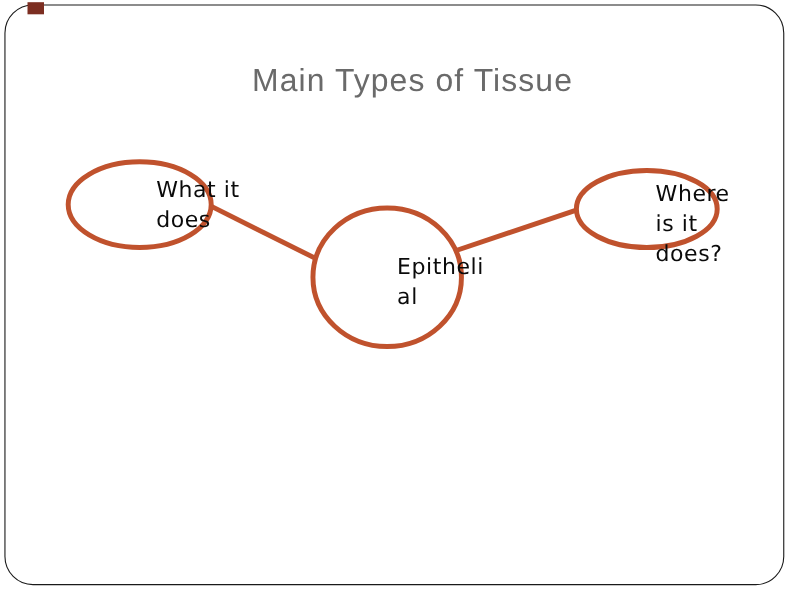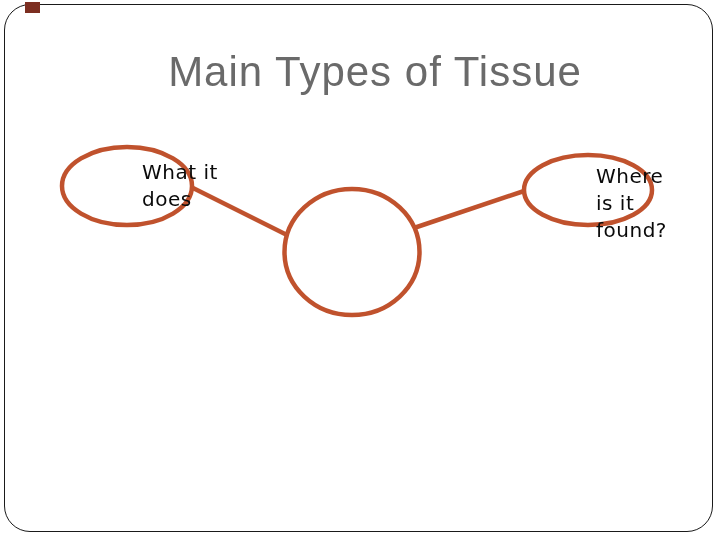--- a/index.html
+++ b/index.html
@@ -11,22 +11,22 @@
   .slide-border{
     position:absolute;left:4px;top:4px;width:709px;height:528px;
     box-sizing:border-box;border:1.5px solid var(--border,#1a1a1a);
     border-radius:26px;
   }
   .accent-rect{
     position:absolute;left:25px;top:2px;width:15px;height:11px;
     background:var(--accent_dark,#7c2e21);
   }
   .title{
-    position:absolute;top:49px;left:375px;transform:translateX(-50%);
-    font-size:42px;line-height:1.1;letter-spacing:1px;white-space:nowrap;
+    position:absolute;top:59px;left:375px;transform:translateX(-50%);
+    font-size:29px;line-height:1.1;letter-spacing:1px;white-space:nowrap;
     color:var(--title,#6a6a6a);
   }
   .diagram{position:absolute;left:0;top:0;}
   .shape{fill:#ffffff;stroke:var(--accent,#c0522d);stroke-width:4.5;}
   .connector{stroke:var(--accent,#c0522d);stroke-width:4.5;stroke-linecap:butt;fill:none;}
   .label{
     position:absolute;color:var(--text,#0a0a0a);
     font-family:"DejaVu Sans",sans-serif;
     font-size:20px;line-height:27px;letter-spacing:0.5px;
     white-space:pre-line;
@@ -51,18 +51,20 @@
     <line class="connector" x1="185" y1="184" x2="295" y2="239"></line>
     <line class="connector" x1="408" y1="230" x2="530" y2="189"></line>
     <ellipse class="shape" cx="127" cy="186" rx="65" ry="39"></ellipse>
     <ellipse class="shape" cx="352" cy="252" rx="67.5" ry="63"></ellipse>
     <ellipse class="shape" cx="588" cy="190" rx="64" ry="35"></ellipse>
   </svg>
 
   <div class="label label-what">What it
 does</div>
 
+  <div class="label label-epithelial">Epitheli
+al</div>
 
   <div class="label label-where">Where
 is it
-found?</div>
+does?</div>
 
 </div>
 
 </body></html>

